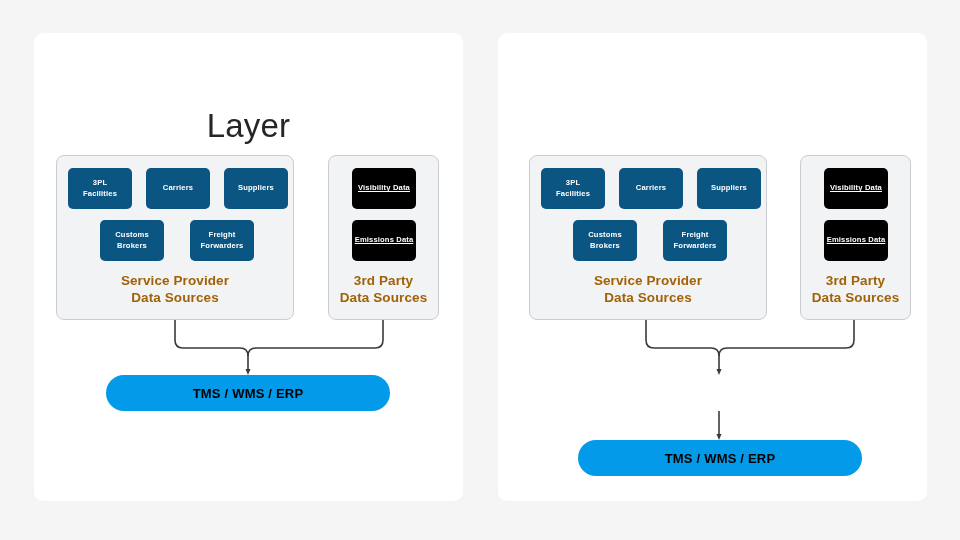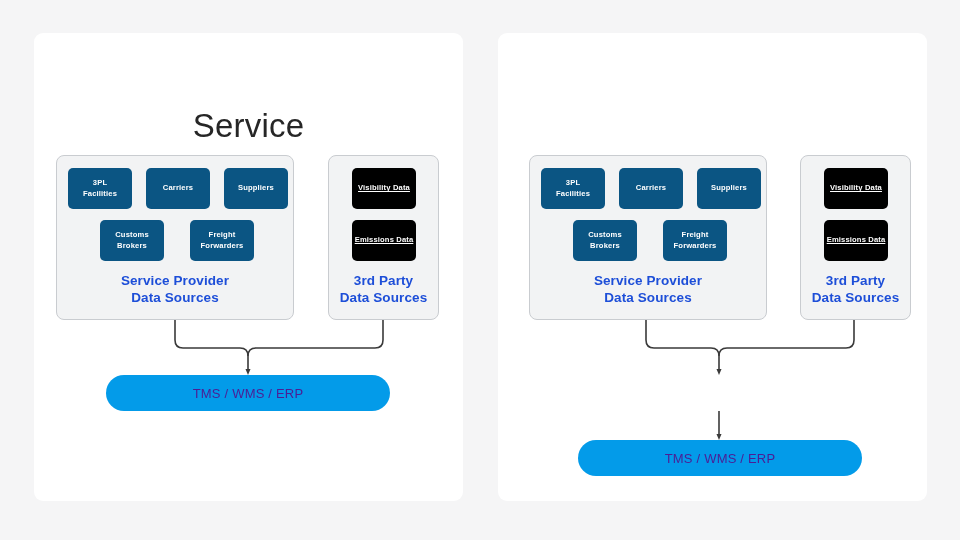--- a/index.html
+++ b/index.html
@@ -49,21 +49,21 @@
     background: #f2f3f4;
     border: 1px solid #c9ccd0;
     border-radius: 8px;
     box-sizing: border-box;
   }
   .group-label {
     position: absolute;
     left: 0;
     width: 100%;
     text-align: center;
-    color: #1d4ed8;
+    color: #a16207;
     font-size: 13.5px;
     font-weight: 700;
     line-height: 17px;
     letter-spacing: 0.1px;
   }
 
   
   .tile {
     position: absolute;
     box-sizing: border-box;
@@ -83,22 +83,22 @@
   .tile-3p  { background: #000000; text-decoration: underline; }
 
   
   .bar {
     position: absolute;
     box-sizing: border-box;
     border-radius: 18px;
     display: flex;
     align-items: center;
     justify-content: center;
-    color: #4c1d95;
-    font-weight: 400;
+    color: #000000;
+    font-weight: 700;
     letter-spacing: 0.2px;
     text-align: right;
   }
   .bar-blue  { background: #039be9; font-size: 13px; }
   .bar-amber { background: #fdbd10; font-size: 13px; }
 
   
   .connectors {
     position: absolute;
     left: 0;
@@ -107,21 +107,21 @@
     height: 540px;
     pointer-events: none;
   }
 </style>
 </head>
 <body>
 
 <div class="stage">
 
   <div class="panel panel-before">
-    <div class="panel-title">Service</div>
+    <div class="panel-title">Layer</div>
 
     <div class="group" style="left:22px; top:122px; width:238px; height:165px;">
       <div class="tile tile-sp" style="left:11px; top:12px; width:64px; height:41px;">
         <span>
           <span>3PL</span><br>
           <span>Facilities</span>
         </span>
       </div>
       <div class="tile tile-sp" style="left:89px; top:12px; width:64px; height:41px;">
         <span>Carriers</span>

